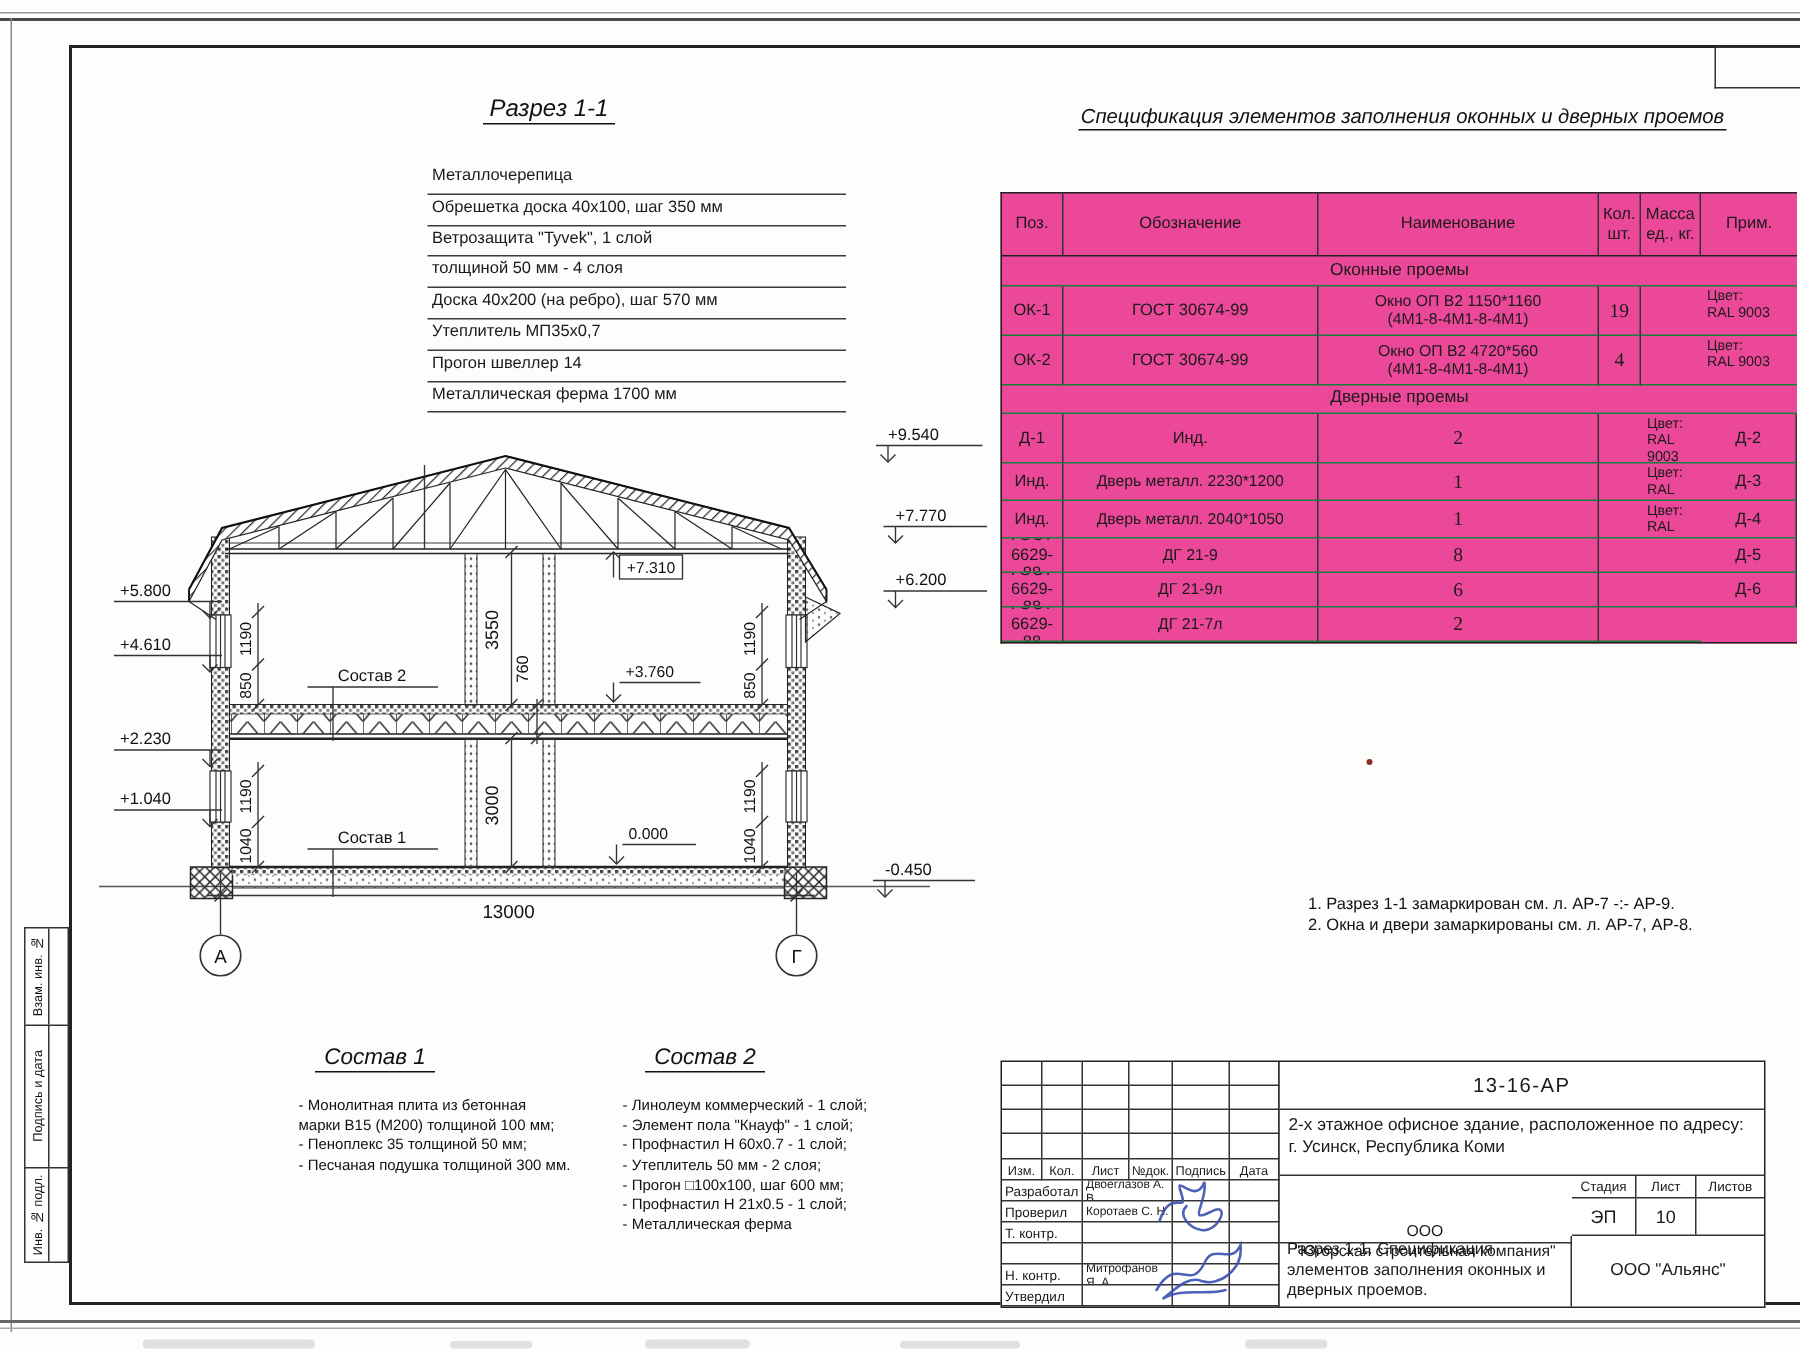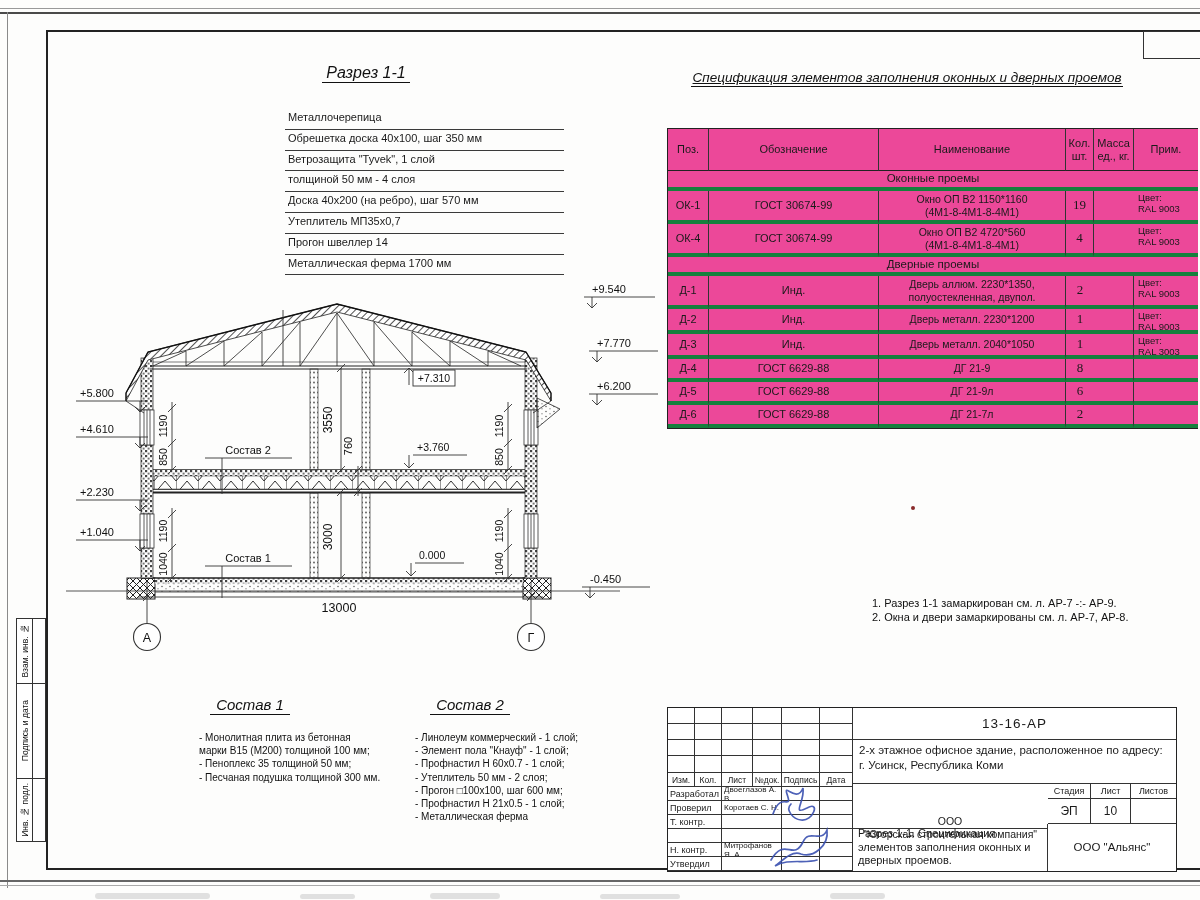--- a/index.html
+++ b/index.html
@@ -24,21 +24,21 @@
   
   .notes{font-size:11px;line-height:14px;white-space:pre-line;color:#111;}
   
   .spec-table{
     left:667px;top:128px;width:530px;height:299px;display:grid;
     grid-template-columns:41px 170px 187px 28px 40px 1fr;
     grid-template-rows:42px 20px 33px 33px 19px 33px 25px 25px 23px 23px 23px;
     border:1.8px solid #222;border-right:none;background:#ec4899;
   }
   .spec-table > div{
-    border-right:1px solid #333;border-bottom:4px solid #15803d;
+    border-right:1px solid #333;border-bottom:1px solid #15803d;
     display:flex;align-items:center;justify-content:center;
     font-size:11px;text-align:center;line-height:1.15;overflow:hidden;
   }
   .spec-table > div:nth-child(6n){border-right:none;text-align:center;}
   .spec-table .hd{border-bottom:1.8px solid #222;white-space:pre-line;}
   .spec-table .sec{grid-column:1/-1;border-right:none;font-size:11.5px;}
   .spec-table .nm{font-size:10.5px;white-space:pre-line;}
   .spec-table .qty{font-family:"Liberation Serif",serif;font-size:13px;}
   .spec-table .nt{font-size:9.5px;justify-content:flex-start;align-items:flex-start;
      text-align:left;padding:2px 0 0 4px;white-space:pre-line;border-right:none;}
@@ -362,21 +362,21 @@
 - Песчаная подушка толщиной 300 мм.</div>
 <div class="abs sost-title" style="left:412px;top:696px;width:116px;"><span>Состав 2</span></div>
 <div class="abs sost-list" style="left:378px;top:731px;width:220px;">- Линолеум коммерческий - 1 слой;
 - Элемент пола "Кнауф"    - 1 слой;
 - Профнастил Н 60х0.7      - 1 слой;
 - Утеплитель 50 мм           - 2 слоя;
 - Прогон □100х100, шаг 600 мм;
 - Профнастил Н 21х0.5      - 1 слой;
 - Металлическая ферма</div>
 
-<div class="abs spec-title" style="left:662px;top:70px;width:490px;text-decoration:underline;"><span>Спецификация элементов заполнения оконных и дверных проемов</span></div>
+<div class="abs spec-title" style="left:690px;top:70px;width:490px;"><span>Спецификация элементов заполнения оконных и дверных проемов</span></div>
 
 <div class="abs spec-table">
   <div class="hd">Поз.</div>
   <div class="hd">Обозначение</div>
   <div class="hd">Наименование</div>
   <div class="hd">Кол.
 шт.</div>
   <div class="hd">Масса
 ед., кг.</div>
   <div class="hd">Прим.</div>
@@ -385,35 +385,33 @@
 
   <div>ОК-1</div>
   <div>ГОСТ 30674-99</div>
   <div class="nm">Окно ОП В2 1150*1160
 (4М1-8-4М1-8-4М1)</div>
   <div class="qty">19</div>
   <div></div>
   <div class="nt">Цвет:
 RAL 9003</div>
 
-  <div>ОК-4</div>
+  <div>ОК-2</div>
   <div>ГОСТ 30674-99</div>
   <div class="nm">Окно ОП В2 4720*560
 (4М1-8-4М1-8-4М1)</div>
   <div class="qty">4</div>
   <div></div>
   <div class="nt">Цвет:
 RAL 9003</div>
 
   <div class="sec">Дверные проемы</div>
 
   <div>Д-1</div>
   <div>Инд.</div>
-  <div class="nm">Дверь аллюм. 2230*1350,
-полуостекленная, двупол.</div>
   <div class="qty">2</div>
   <div></div>
   <div class="nt">Цвет:
 RAL 9003</div>
 
   <div>Д-2</div>
   <div>Инд.</div>
   <div class="nm">Дверь металл. 2230*1200</div>
   <div class="qty">1</div>
   <div></div>

